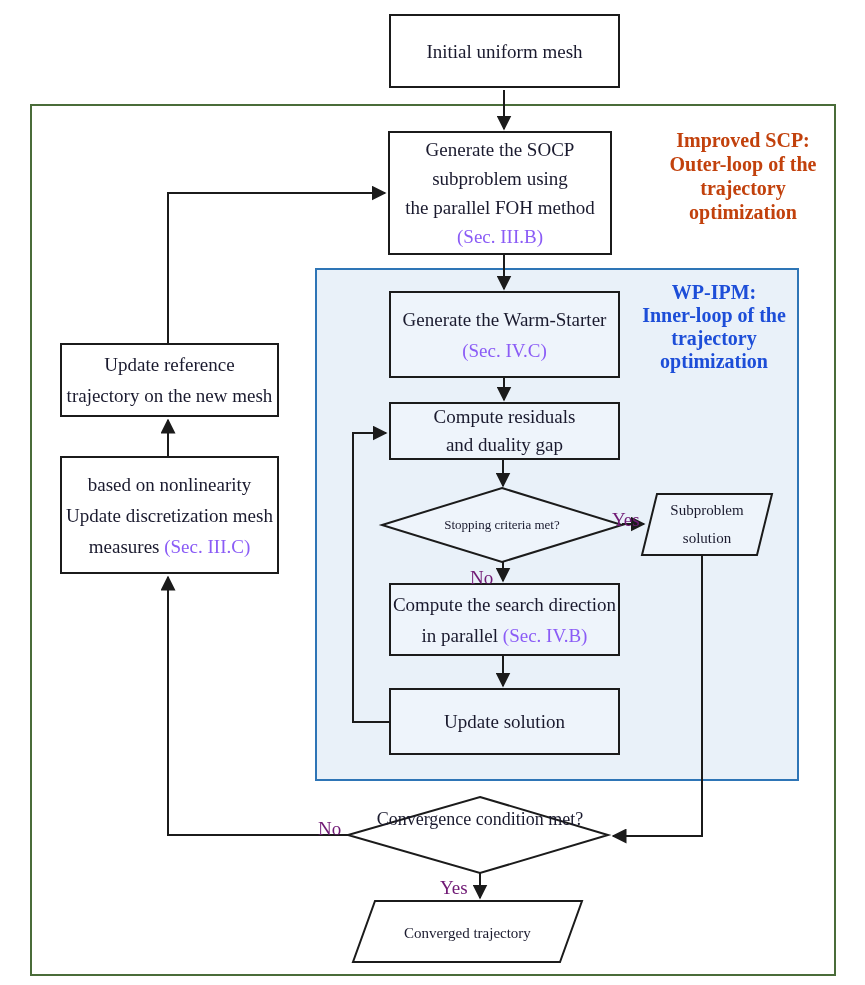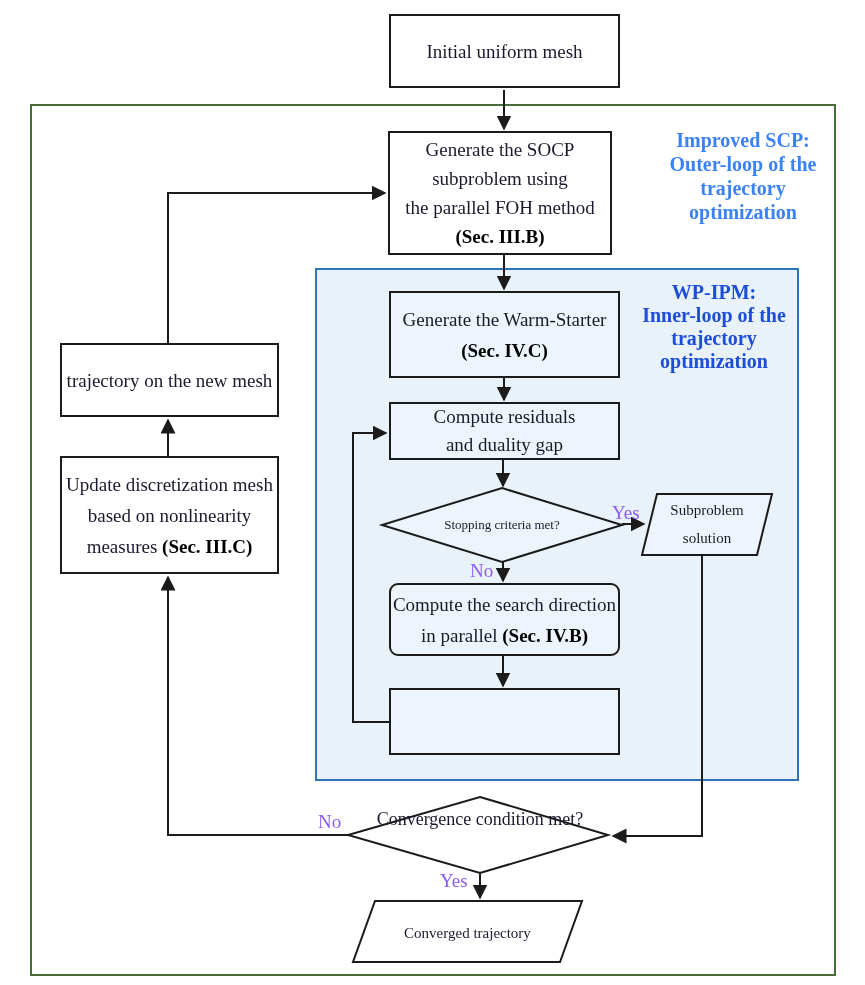--- a/index.html
+++ b/index.html
@@ -19,30 +19,30 @@
   .box{
     position:absolute;box-sizing:border-box;border:2px solid #1b1b1b;background:#ffffff;
     display:flex;flex-direction:column;justify-content:center;align-items:center;
     text-align:center;font-size:19px;
   }
   .box.inner{background:#eef4fb;}
   .ln{line-height:30px;white-space:nowrap;}
   .lh28 .ln{line-height:28px;}
   .lh29 .ln{line-height:29px;}
   .lh31 .ln{line-height:31px;}
-  .red{color:#000000;font-weight:bold;}
+  .red{color:#8b5cf6;}
   .shape-label{
     position:absolute;text-align:center;font-size:15px;line-height:28px;
   }
   .region-label{
     position:absolute;text-align:center;font-weight:bold;font-size:20px;line-height:24px;
   }
-  .green-text{color:#3b82f6;}
+  .green-text{color:#c2410c;}
   .blue-text{color:#1d4ed8;}
-  .elabel{position:absolute;font-size:19px;line-height:20px;color:#8b5cf6;}
+  .elabel{position:absolute;font-size:19px;line-height:20px;color:#701a75;margin-top:7px;}
 </style>
 </head>
 <body>
 
 <div class="canvas">
 
   <div class="outer-rect"></div>
 
   <div class="blue-region"></div>
 
@@ -88,35 +88,37 @@
   <div class="box inner lh31" style="left:389px;top:291px;width:231px;height:87px;">
     <div class="ln">Generate the Warm-Starter</div>
     <div class="ln red">(Sec. IV.C)</div>
   </div>
 
   <div class="box inner lh28" style="left:389px;top:402px;width:231px;height:58px;">
     <div class="ln">Compute residuals</div>
     <div class="ln">and duality gap</div>
   </div>
 
-  <div class="box inner lh31" style="left:389px;top:583px;width:231px;height:73px;border-radius:9px;">
+  <div class="box inner lh31" style="left:389px;top:583px;width:231px;height:73px;">
     <div class="ln">Compute the search direction</div>
     <div class="ln"><span>in parallel </span><span class="red">(Sec. IV.B)</span></div>
   </div>
 
   <div class="box inner lh31" style="left:389px;top:688px;width:231px;height:67px;">
+    <div class="ln">Update solution</div>
   </div>
 
   <div class="box lh31" style="left:60px;top:343px;width:219px;height:74px;">
+    <div class="ln">Update reference</div>
     <div class="ln">trajectory on the new mesh</div>
   </div>
 
   <div class="box lh31" style="left:60px;top:456px;width:219px;height:118px;">
+    <div class="ln">based on nonlinearity</div>
     <div class="ln">Update discretization mesh</div>
-    <div class="ln">based on nonlinearity</div>
     <div class="ln"><span>measures </span><span class="red">(Sec. III.C)</span></div>
   </div>
 
   <div class="shape-label" style="left:397px;top:515px;width:210px;font-size:13px;line-height:20px;">Stopping criteria met?</div>
   <div class="shape-label" style="left:647px;top:496px;width:120px;">
     <div>Subproblem</div>
     <div>solution</div>
   </div>
   <div class="shape-label" style="left:370px;top:808px;width:220px;font-size:18px;line-height:22px;">Convergence condition met?</div>
   <div class="shape-label" style="left:370px;top:919px;width:195px;">Converged trajectory</div>

